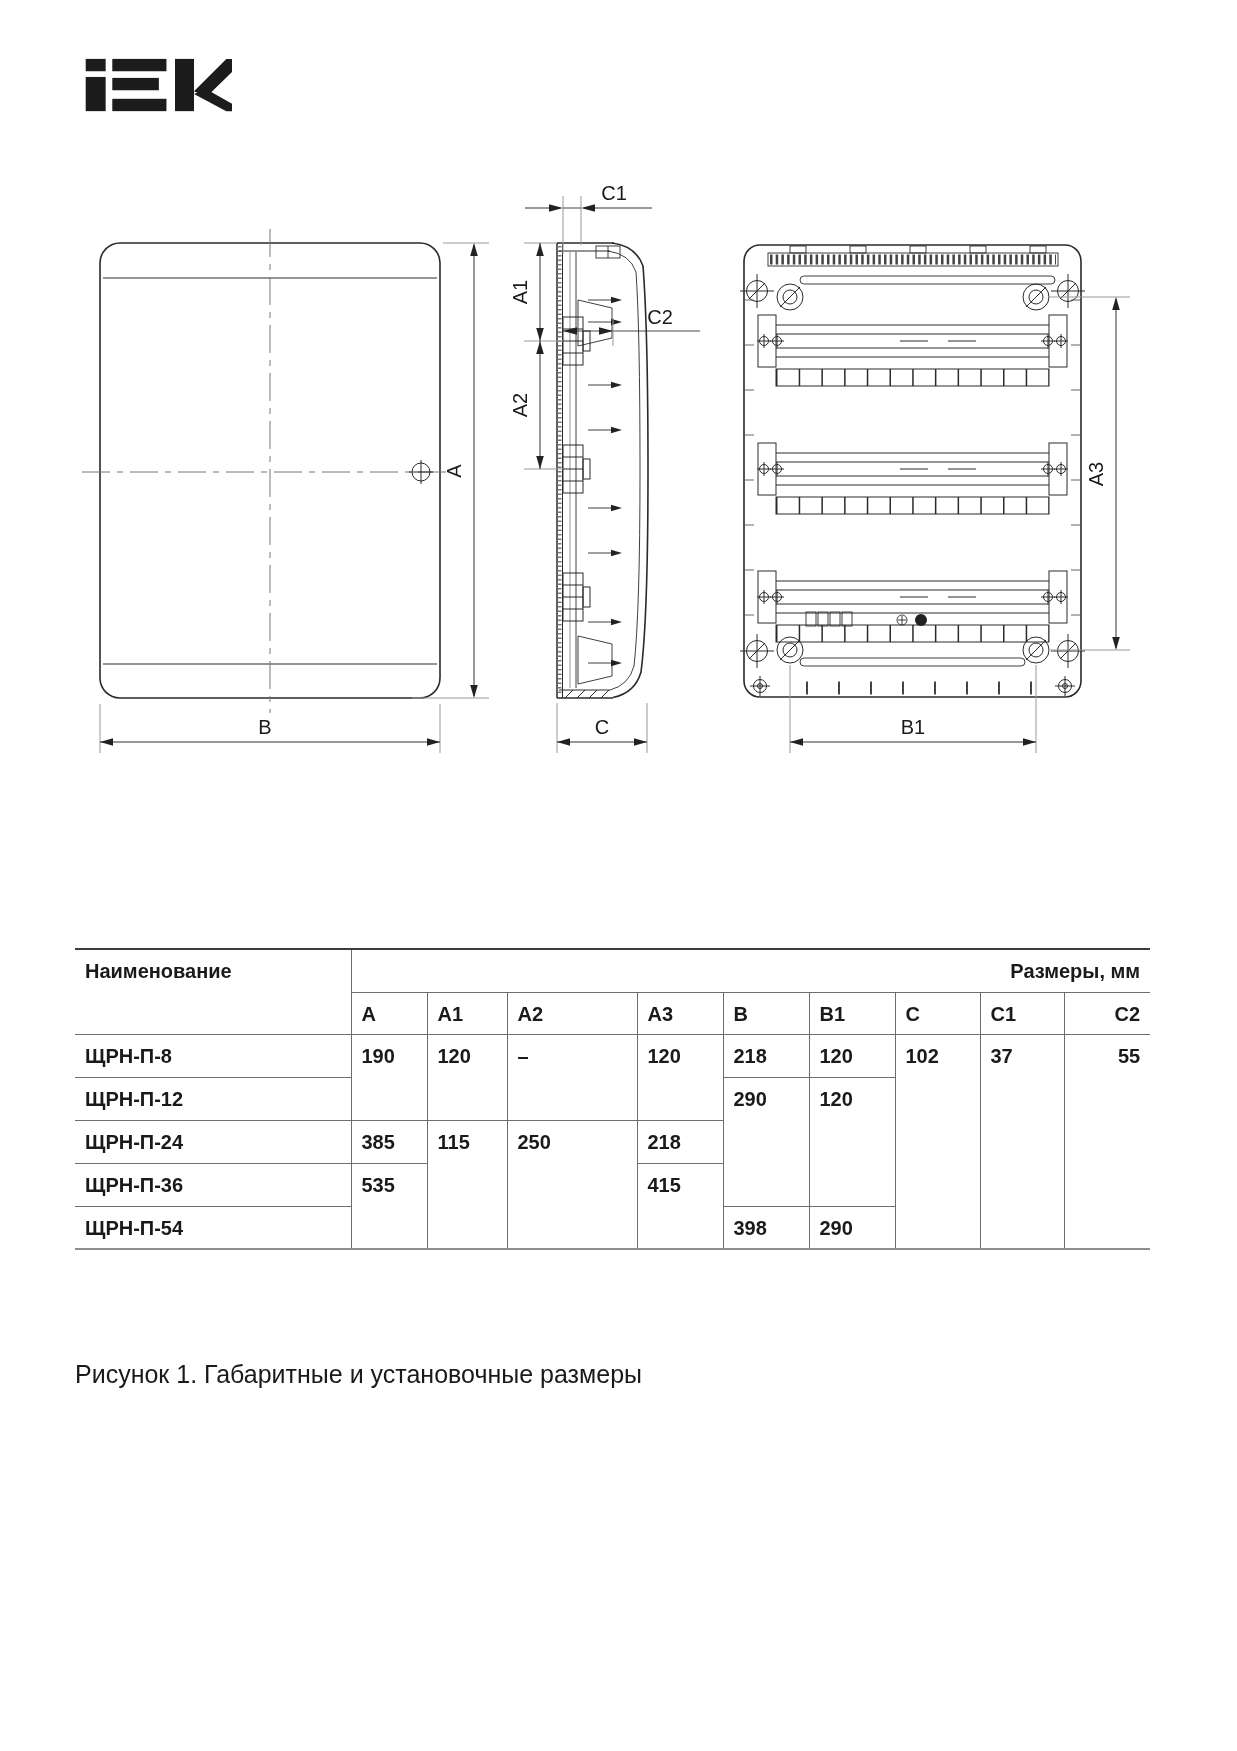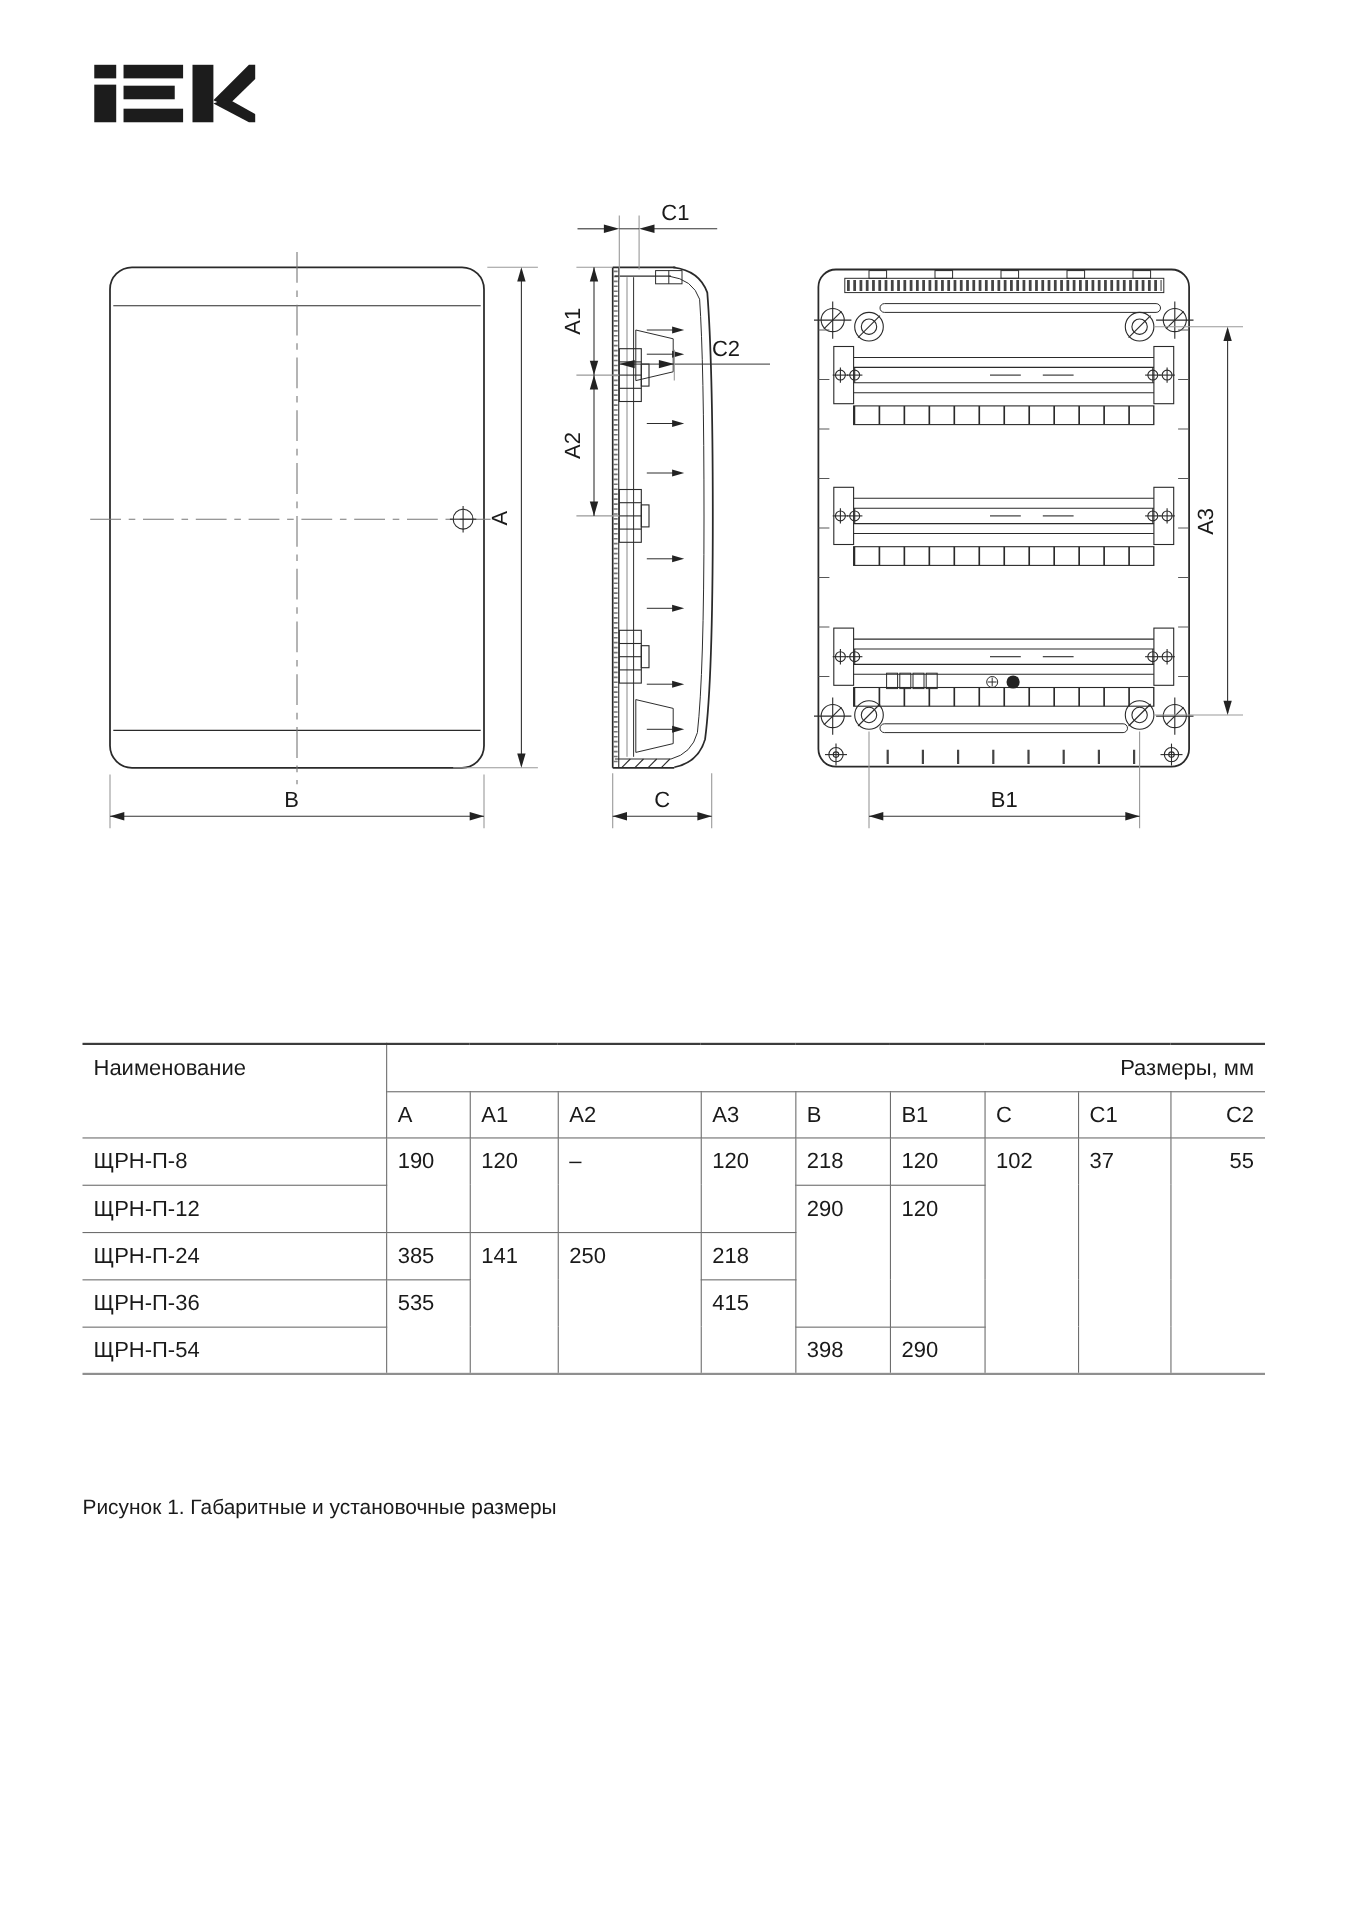--- a/index.html
+++ b/index.html
@@ -3,26 +3,26 @@
 <meta charset="utf-8">
 <style>
   html,body{margin:0;padding:0;}
   body{width:1237px;height:1751px;position:relative;background:#ffffff;
        font-family:"Liberation Sans",sans-serif;color:#1a1a1a;overflow:hidden;}
   #logo{position:absolute;left:80px;top:57px;}
   #drawing{position:absolute;left:0;top:0;}
   #drawing text{font-family:"Liberation Sans",sans-serif;font-size:20px;fill:#1a1a1a;stroke:none;}
   #dims-table{position:absolute;left:75px;top:948px;width:1075px;border-collapse:collapse;table-layout:fixed;
               border-top:2px solid #3c3c3c;border-bottom:2px solid #8f8f8f;}
-  #dims-table th,#dims-table td{border:1px solid #6e6e6e;font-weight:normal;text-align:left;
+  #dims-table th,#dims-table td{border:1px solid #6e6e6e;font-weight:bold;text-align:left;
               vertical-align:top;font-size:20px;padding:8px 10px 4px 10px;line-height:26px;white-space:nowrap;}
   #dims-table .first{border-left:none;}
   #dims-table .last{border-right:none;text-align:right;}
   tr.hrow1{height:43px;} tr.hrow2{height:42px;} tr.brow{height:43px;}
-  #caption{position:absolute;left:75px;top:1360px;font-size:19px;}
+  #caption{position:absolute;left:75px;top:1360px;font-size:25px;}
 </style>
 </head>
 <body>
 
 <div id="logo">
   
   <svg width="152" height="57" viewBox="0 0 160 60">
     <g fill="#1c1c1c">
       <rect x="6" y="2" width="21" height="13"></rect>
       <rect x="6" y="21" width="21" height="36"></rect>
@@ -328,21 +328,21 @@
     <td rowspan="5" class="last">55</td>
   </tr>
   <tr class="brow">
     <td class="first">ЩРН-П-12</td>
     <td rowspan="3">290</td>
     <td rowspan="3">120</td>
   </tr>
   <tr class="brow">
     <td class="first">ЩРН-П-24</td>
     <td>385</td>
-    <td rowspan="3">141</td>
+    <td rowspan="3">115</td>
     <td rowspan="3">250</td>
     <td>218</td>
   </tr>
   <tr class="brow">
     <td class="first">ЩРН-П-36</td>
     <td rowspan="2">535</td>
     <td rowspan="2">415</td>
   </tr>
   <tr class="brow">
     <td class="first">ЩРН-П-54</td>

